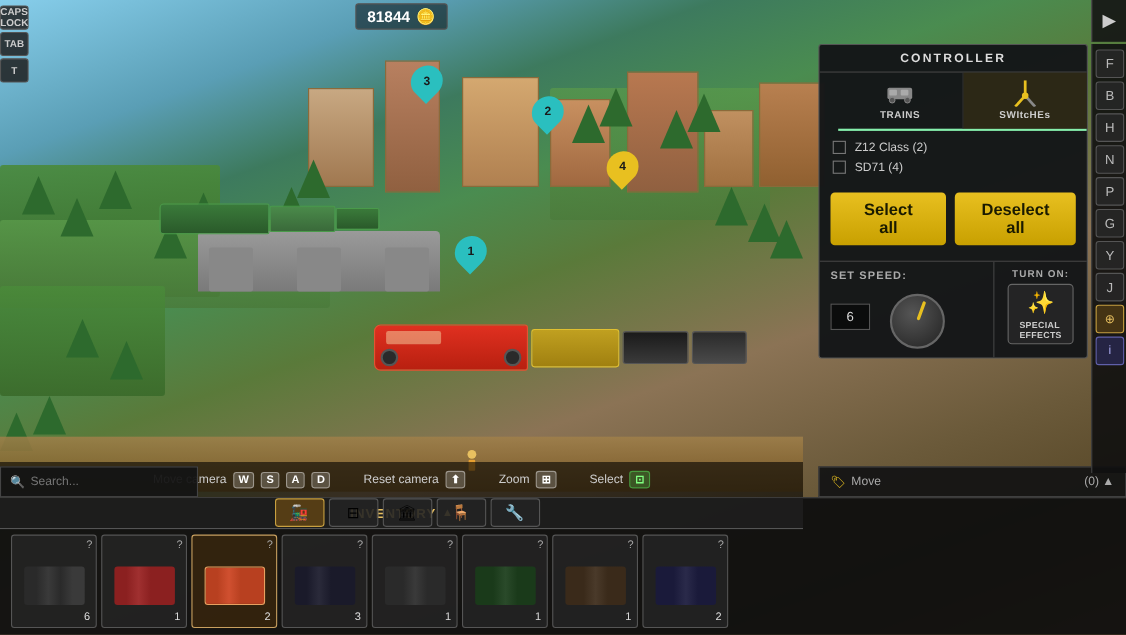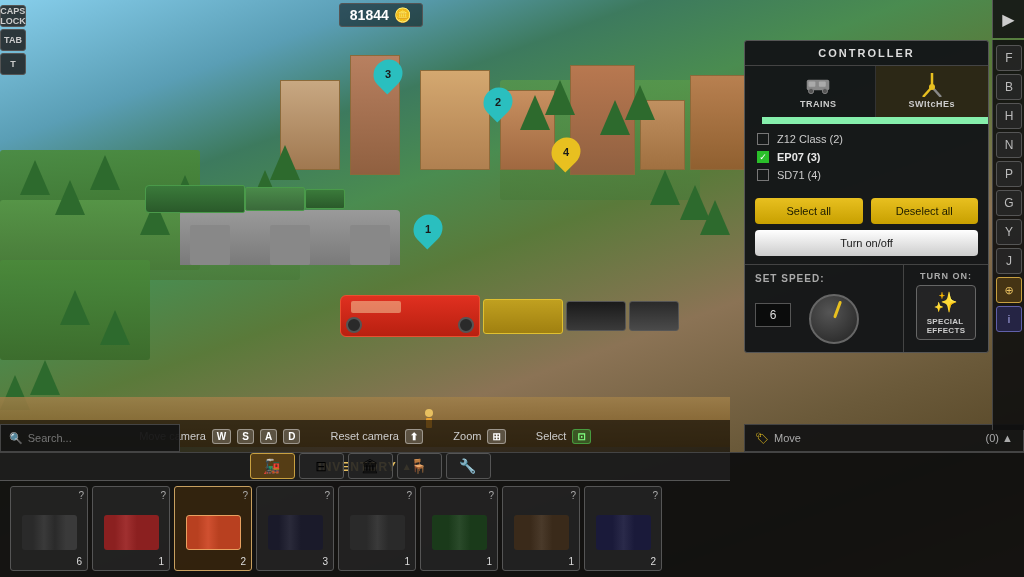--- a/index.html
+++ b/index.html
@@ -305,21 +305,21 @@
       text-align: center;
       color: #ddd;
       font-size: 11px;
       font-weight: bold;
       letter-spacing: 2px;
       padding: 6px 0;
       border-bottom: 1px solid #444;
     }
     #controller-tabs {
       display: flex;
-      border-bottom: 7px solid #86efac;
+      border-bottom: 2px solid #86efac;
       margin-left: 17px;
     }
     .ctrl-tab {
       flex: 1;
       padding: 8px 4px;
       display: flex;
       flex-direction: column;
       align-items: center;
       gap: 3px;
       cursor: pointer;
@@ -388,22 +388,22 @@
     }
     .ctrl-btn-row {
       display: flex;
       gap: 8px;
     }
     .ctrl-btn {
       flex: 1;
       padding: 7px 24px;
       border: none;
       border-radius: 4px;
-      font-size: 11px;
-      font-weight: normal;
+      font-size: 15px;
+      font-weight: bold;
       cursor: pointer;
       text-align: center;
     }
     .btn-yellow {
       background: linear-gradient(180deg, #e8c020, #c8a000);
       color: #1a1a00;
     }
     .btn-white {
       background: linear-gradient(180deg, #ffffff, #cccccc);
       color: #1a1a1a;
@@ -497,21 +497,21 @@
       color: #ccc;
       text-align: left;
       letter-spacing: 0.3px;
       font-weight: bold;
     }
 
     
     #top-bar {
       position: absolute;
       top: 0;
-      left: 16px;
+      left: 0;
       width: 730px;
       height: 30px;
       background: transparent;
       display: flex;
       align-items: center;
       justify-content: center;
     }
     #coin-display {
       display: flex;
       align-items: center;
@@ -876,36 +876,31 @@
     </div>
 
   </div>
 
   <div id="train-list">
     <div class="train-list-item">
       <div class="train-checkbox"></div>
       <span class="train-item-label">Z12 Class (2)</span>
     </div>
     <div class="train-list-item">
-      <div class="train-checkbox checked"></div>
-      <span class="train-item-label active">EP07 (3)</span>
-    </div>
-    <div class="train-list-item">
       <div class="train-checkbox"></div>
       <span class="train-item-label">SD71 (4)</span>
     </div>
   </div>
 
   <div id="ctrl-buttons">
     <div class="ctrl-btn-row">
       <button class="ctrl-btn btn-yellow">Select all</button>
       <button class="ctrl-btn btn-yellow">Deselect all</button>
     </div>
     <div class="ctrl-btn-row">
-      <button class="ctrl-btn btn-white">Turn on/off</button>
     </div>
   </div>
 
   <div id="ctrl-bottom">
     <div id="speed-section">
       <div class="speed-label">SET SPEED:</div>
       <div style="display:flex; align-items:center; gap:8px;">
         <div class="speed-display">
           <span>6</span>
         </div>

